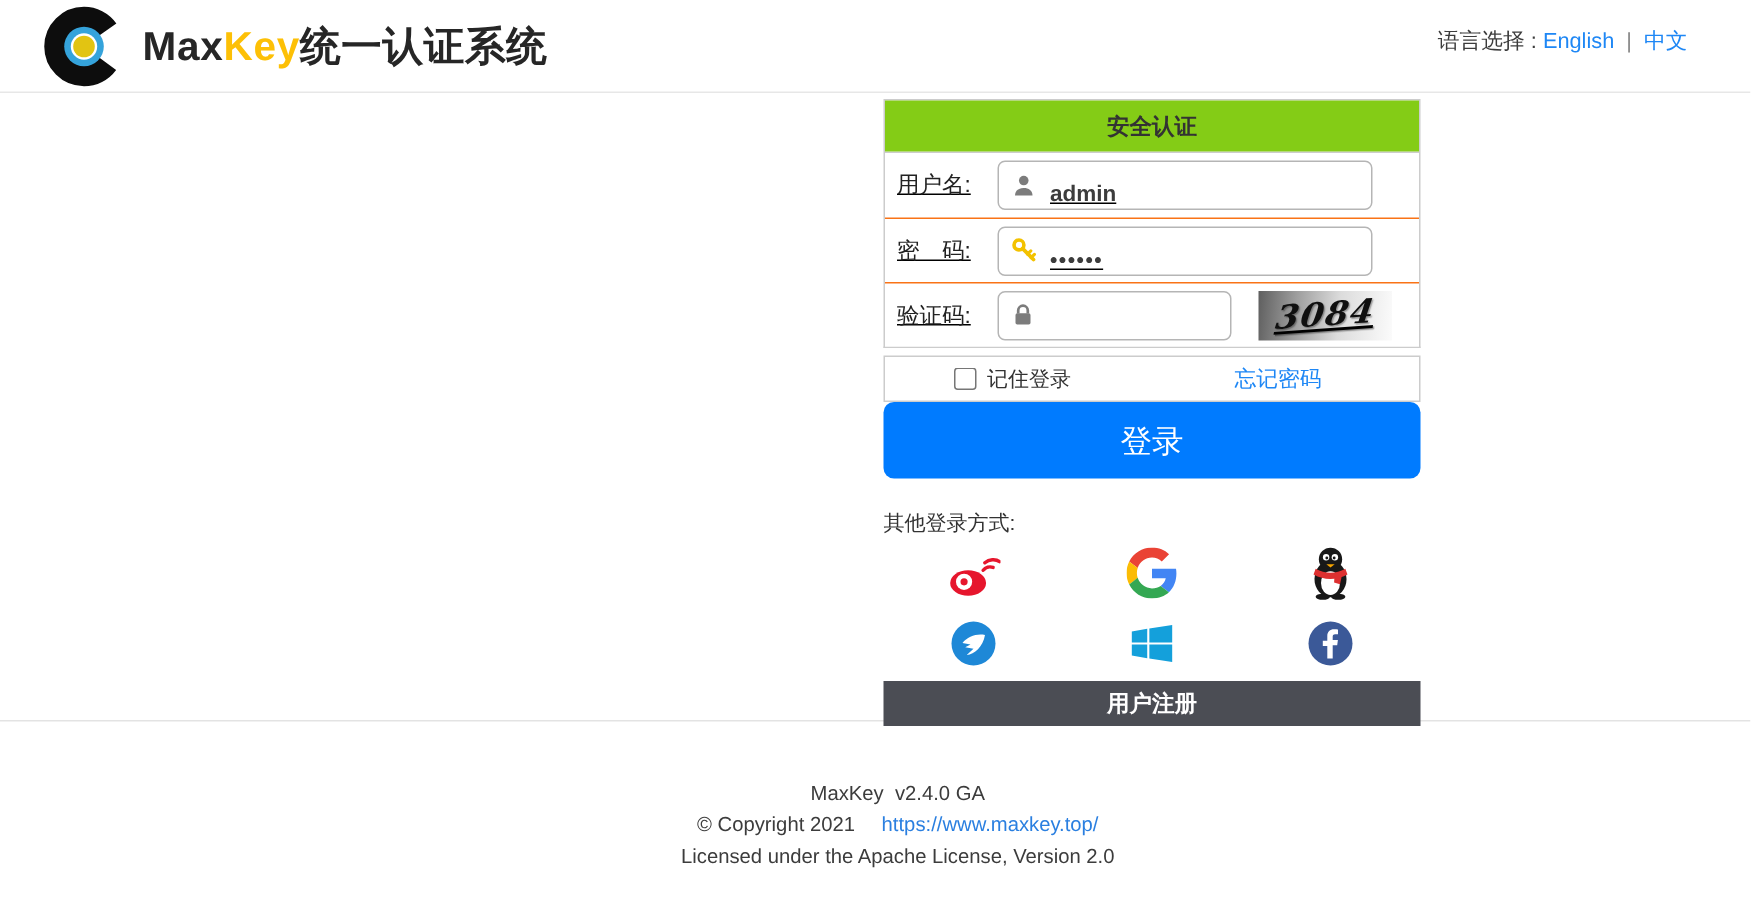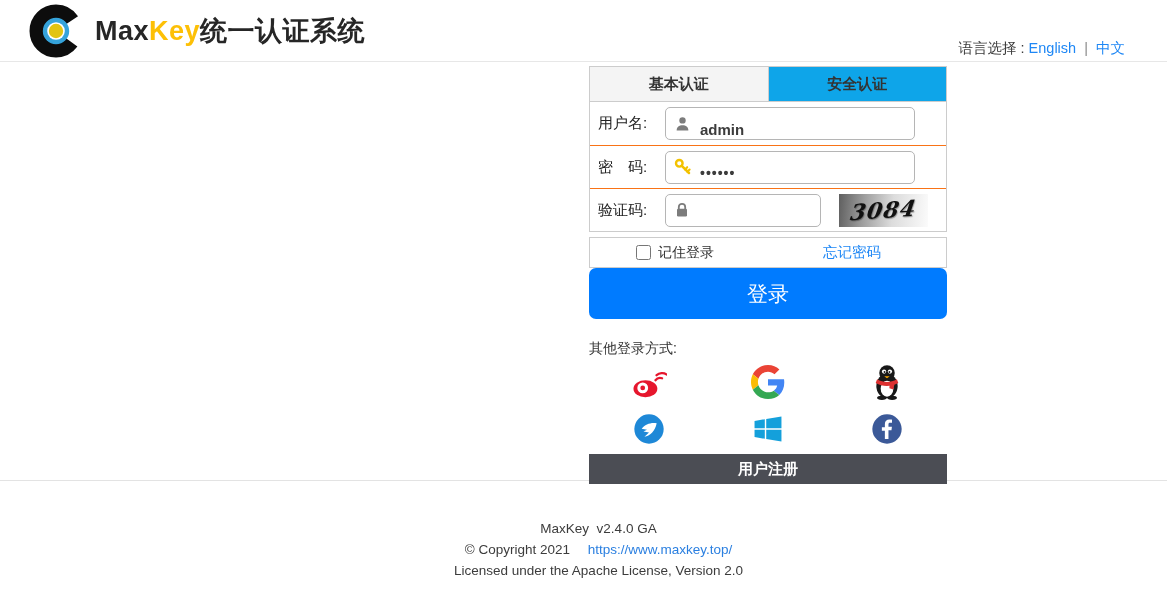--- a/index.html
+++ b/index.html
@@ -4,37 +4,37 @@
 <style>
   * { margin:0; padding:0; box-sizing:border-box; }
   html,body { width:1167px; height:615px; background:#fff; overflow:hidden;
               font-family:"Liberation Sans","DejaVu Sans",sans-serif; }
 
   
   .header { position:relative; height:62px; background:#fff; border-bottom:1px solid #e7e7e7; }
   .logo { position:absolute; left:29px; top:4px; }
   .brand { position:absolute; left:95px; top:13px; font-size:27px; font-weight:bold; color:#262626; letter-spacing:.5px; }
   .brand .key { color:#fdc006; }
-  .lang { position:absolute; right:42px; top:39px; font-size:14.5px; color:#3c3c3c; }
+  .lang { position:absolute; right:42px; top:18px; font-size:14.5px; color:#3c3c3c; }
   .lang a { color:#1e87f5; text-decoration:none; }
   .lang .sep { color:#8a8a8a; margin:0 4px; }
 
   
   .main { position:relative; height:419px; border-bottom:1px solid #e3e3e3; background:#fff; }
 
   .panel { position:absolute; left:589px; top:4px; width:358px; }
 
   .tabs { display:flex; height:36px; border:1px solid #ccc; border-bottom:1px solid #ccc; }
   .tab { flex:1; display:flex; align-items:center; justify-content:center;
          font-size:15px; font-weight:bold; color:#333; cursor:pointer; }
   .tab.active { background:#f4f4f4; border-right:1px solid #ccc; }
-  .tab.inactive { background:#0ea5e9; }
+  .tab.inactive { background:#84cc16; }
 
   .fields { border:1px solid #ccc; border-top:none; }
-  .frow { height:43px; display:flex; align-items:center; background:#fff; padding-left:8px; }
+  .frow { height:43px; display:flex; align-items:center; background:#fff; padding-left:8px;text-decoration:underline; }
   .frow + .frow { border-top:1px solid #f97316; }
   .flabel { width:67px; font-size:15px; color:#222; }
   .iwrap { position:relative; display:flex; align-items:center; }
   .iwrap .field-icon { position:absolute; left:9px; top:50%; transform:translateY(-50%); display:flex; }
   .tinput { height:33px; border:1px solid #b5b5b5; border-radius:5px; padding:12px 8px 0 34px;
             font-size:15px; font-weight:bold; color:#3c3c3c; outline:none;
             font-family:"Liberation Sans",sans-serif; }
   .w-big   { width:250px; }
   .w-small { width:156px; }
   .pw { letter-spacing:1px; font-size:14px; }
@@ -91,21 +91,20 @@
     <a href="#">English</a>
     <span class="sep">|</span>
     <a href="#">中文</a>
   </div>
 </div>
 
 <div class="main">
   <div class="panel">
 
     <div class="tabs">
-      <div class="tab active">基本认证</div>
       <div class="tab inactive">安全认证</div>
     </div>
 
     <div class="fields">
       <div class="frow">
         <span class="flabel">用户名:</span>
         <span class="iwrap">
           <span class="field-icon">
             <svg width="17" height="17" viewBox="0 0 16 16">
               <circle cx="8" cy="4.6" r="3" fill="#7c7c7c"></circle>

